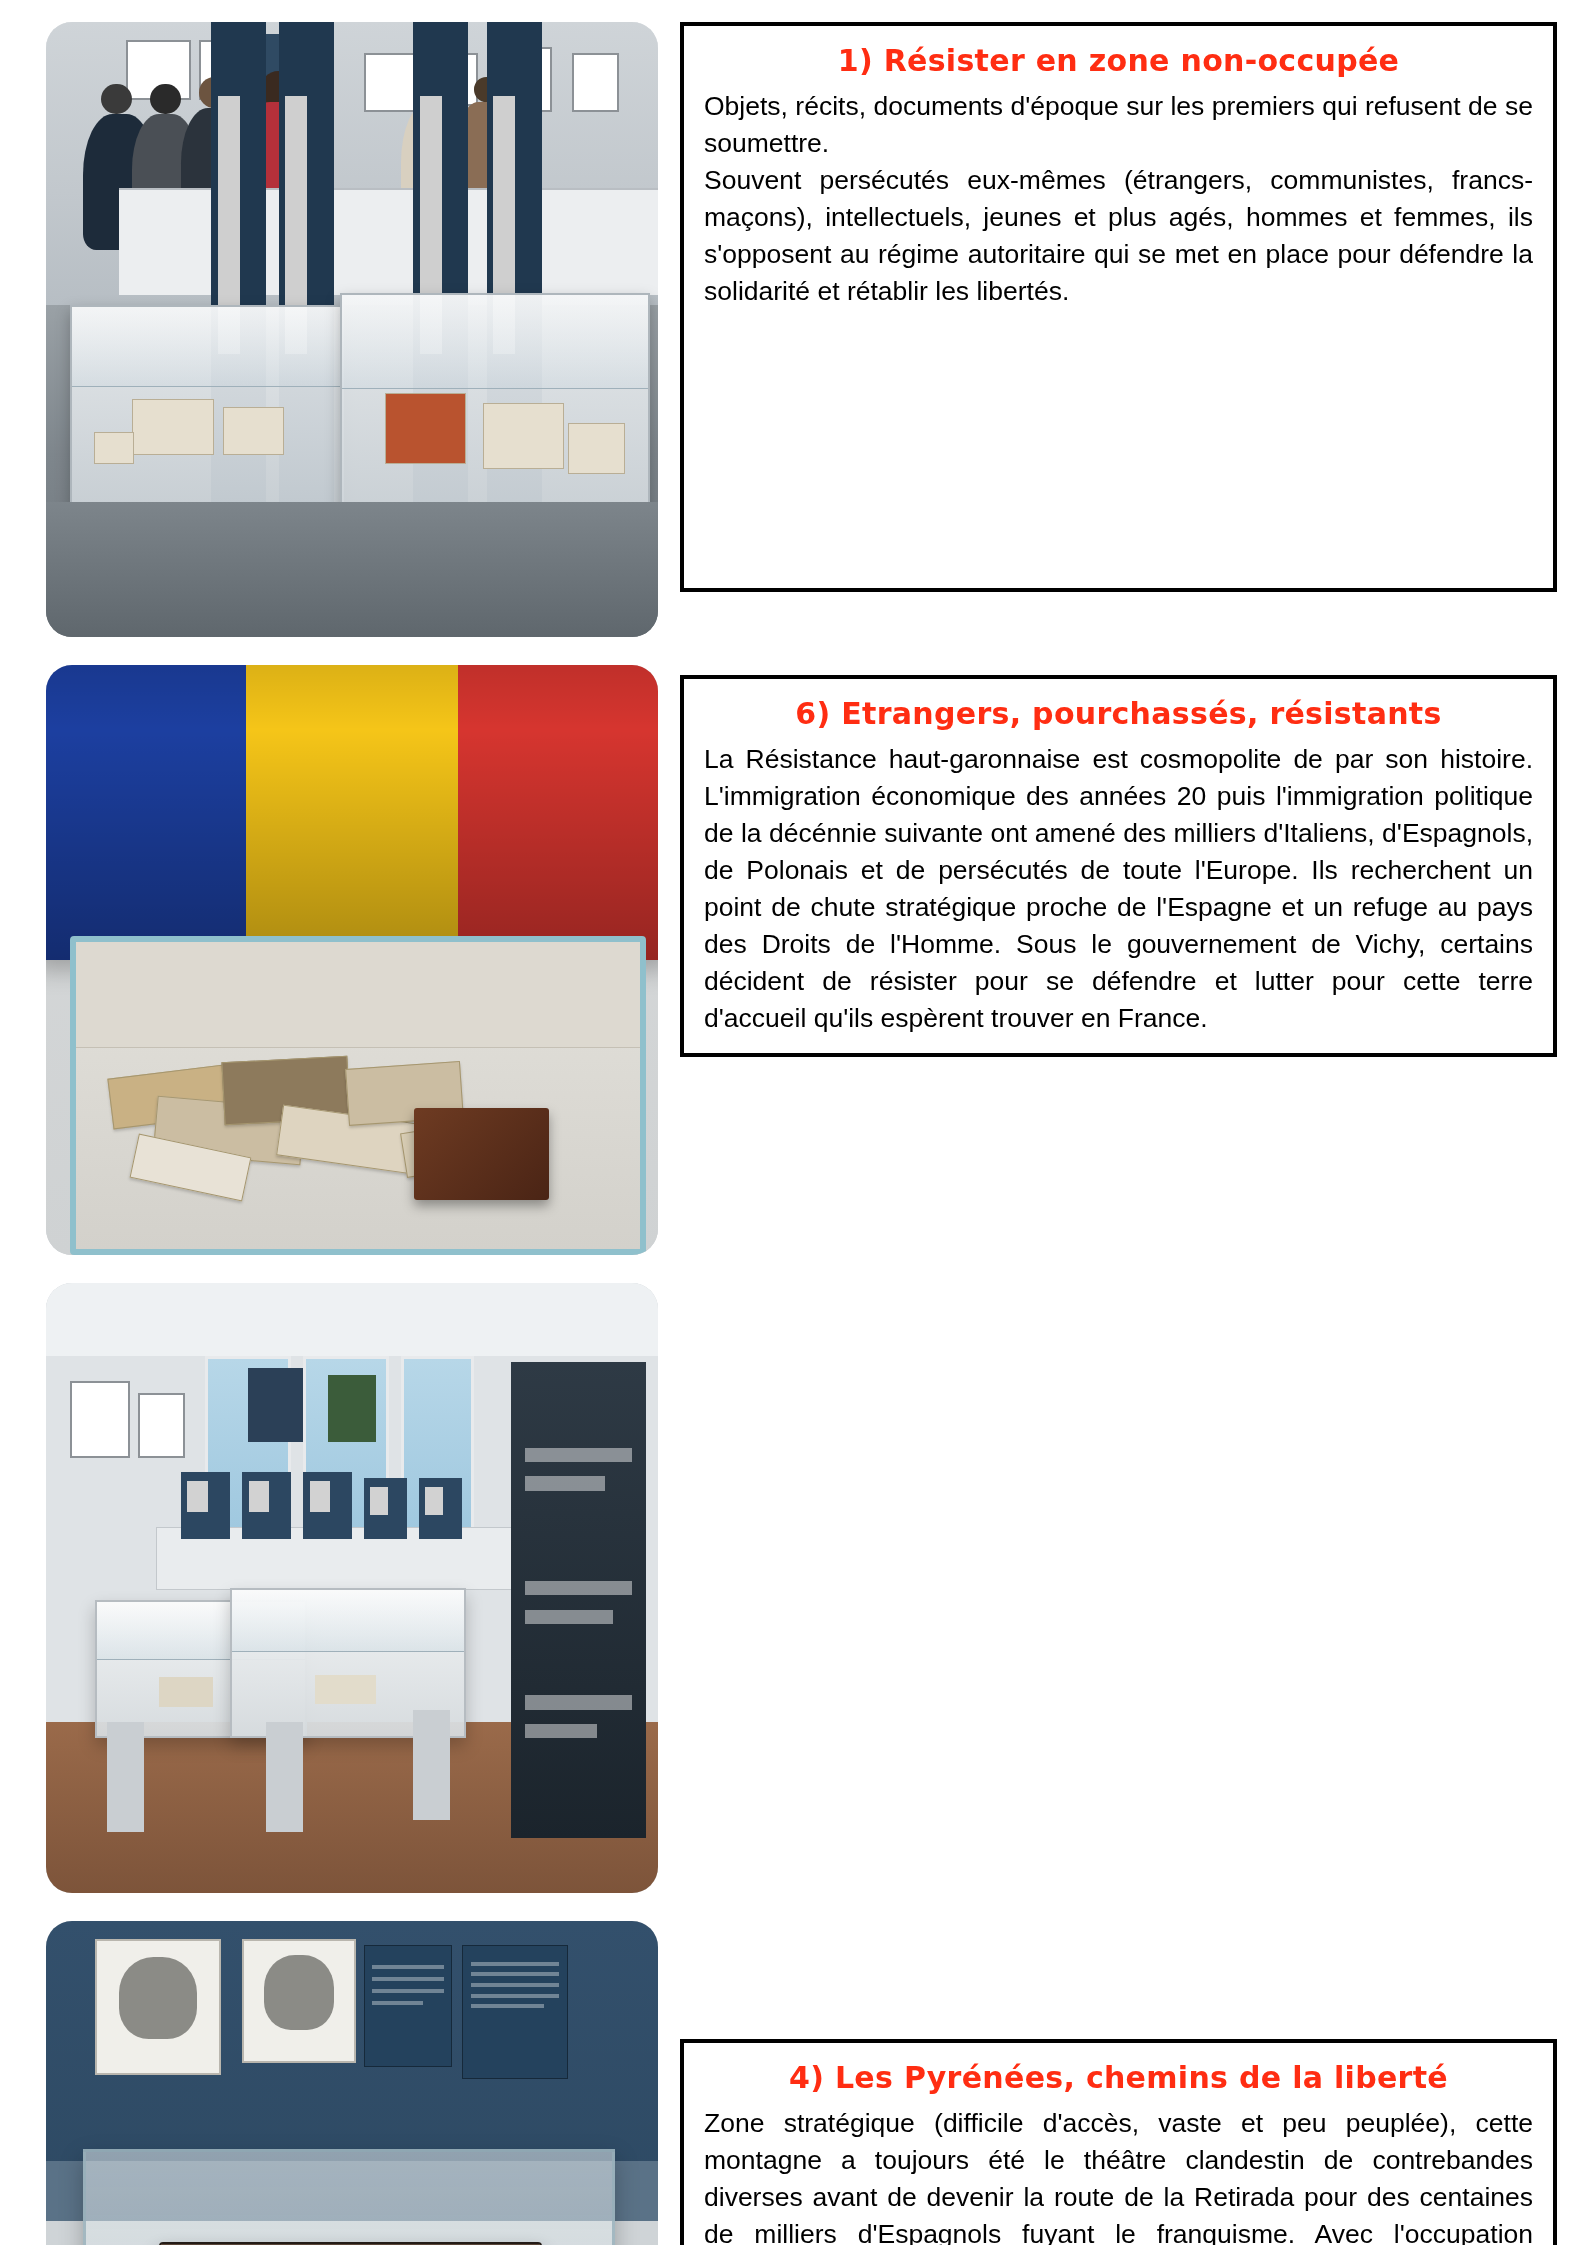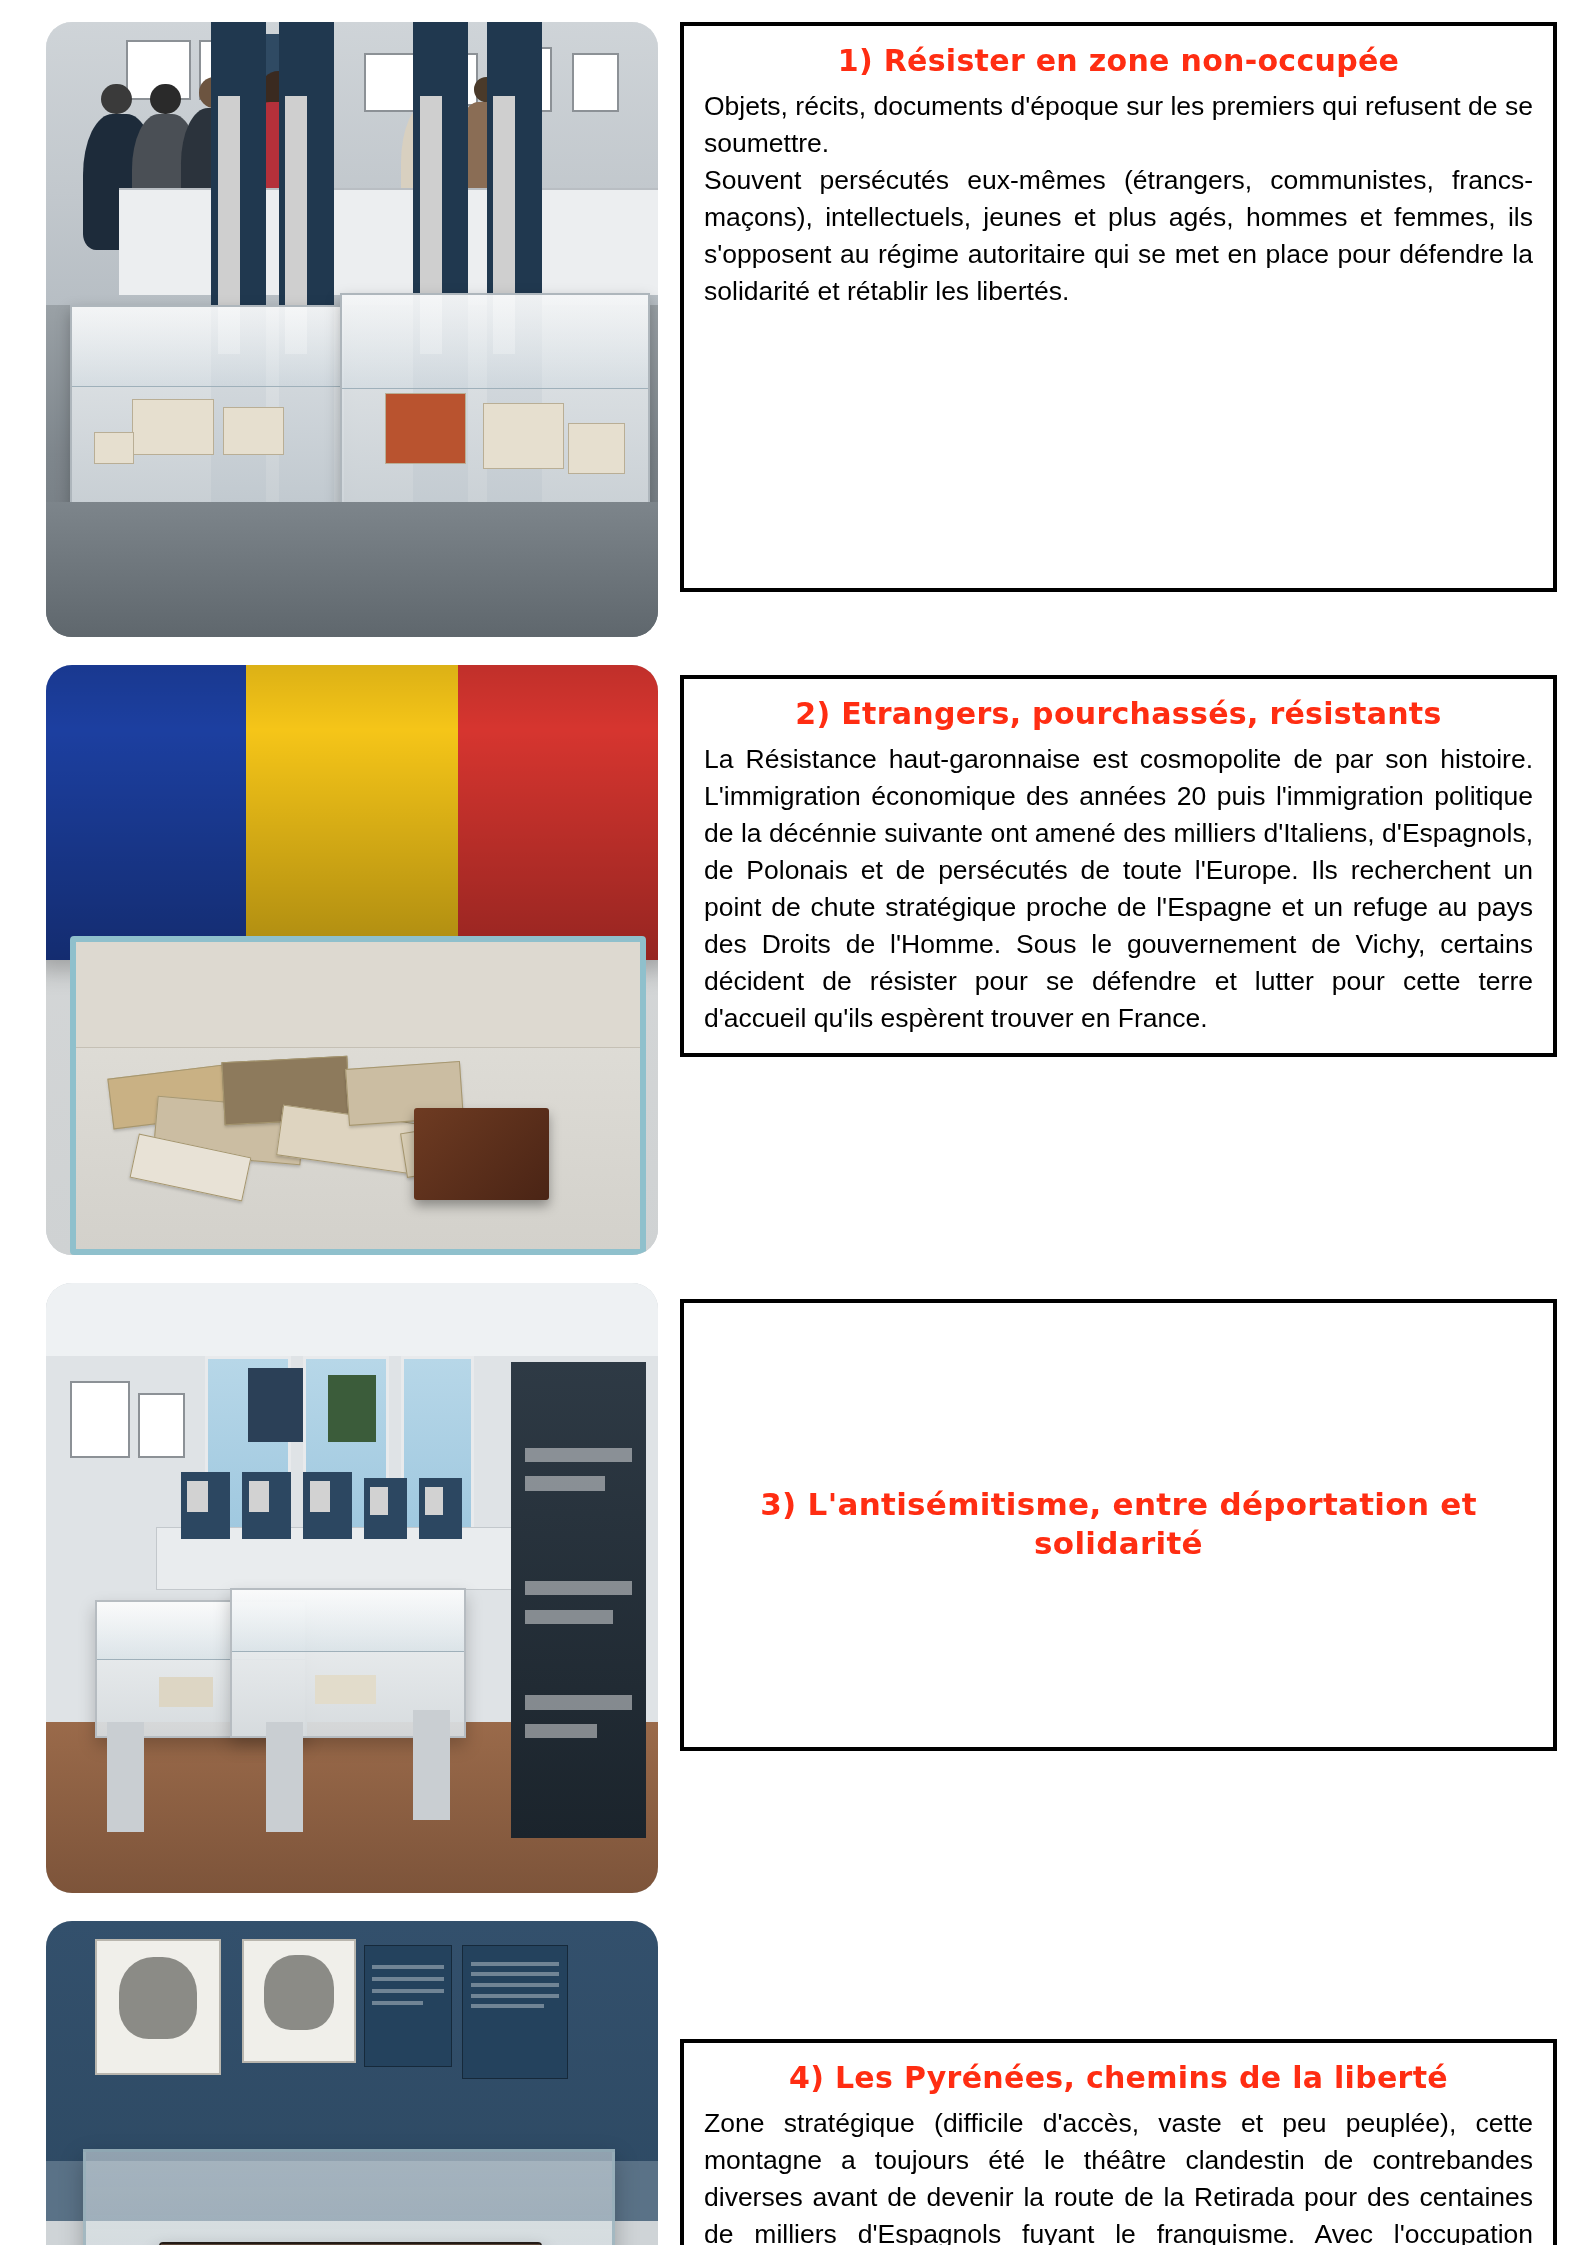--- a/index.html
+++ b/index.html
@@ -354,21 +354,21 @@
           <div class="paper" style="left:36%;top:56%;width:24%;height:16%;transform:rotate(8deg);background:#ded4c0;"></div>
           <div class="paper" style="left:48%;top:40%;width:20%;height:18%;transform:rotate(-4deg);"></div>
           <div class="paper" style="left:10%;top:66%;width:20%;height:14%;transform:rotate(12deg);background:#e8e2d6;"></div>
           <div class="paper" style="left:58%;top:60%;width:16%;height:14%;transform:rotate(-9deg);background:#d8cdb4;"></div>
           <div class="book"></div>
         </div>
       </div>
     </div>
 
     <div class="card">
-      <div class="card-title">2) Etrangers, pourchassés, résistants</div>
+      <div class="card-title">6) Etrangers, pourchassés, résistants</div>
       <div class="card-body">La Résistance haut-garonnaise est cosmopolite de par son histoire. L'immigration économique des années 20 puis l'immigration politique de la décénnie suivante ont amené des milliers d'Italiens, d'Espagnols, de Polonais et de persécutés de toute l'Europe. Ils recherchent un point de chute stratégique proche de l'Espagne et un refuge au pays des Droits de l'Homme. Sous le gouvernement de Vichy, certains décident de résister pour se défendre et lutter pour cette terre d'accueil qu'ils espèrent trouver en France.</div>
     </div>
   </div>
 
   <div class="row row3">
 
     <div class="photo p3">
       <div class="inner">
         <div class="bg"></div>
         <div class="ceil"></div>
@@ -405,23 +405,20 @@
           <div class="dtext" style="top:18%;"></div>
           <div class="dtext" style="top:24%; width:60%;"></div>
           <div class="dtext" style="top:46%;"></div>
           <div class="dtext" style="top:52%; width:66%;"></div>
           <div class="dtext" style="top:70%;"></div>
           <div class="dtext" style="top:76%; width:54%;"></div>
         </div>
       </div>
     </div>
 
-    <div class="card">
-      <div class="card-title">3) L'antisémitisme, entre déportation et solidarité</div>
-    </div>
   </div>
 
   <div class="row row4">
 
     <div class="photo p4">
       <div class="inner">
         <div class="bg"></div>
         <div class="backwall"></div>
         <div class="portrait" style="left:8%;top:3%;width:20%;height:22%;">
           <div class="face"></div>

